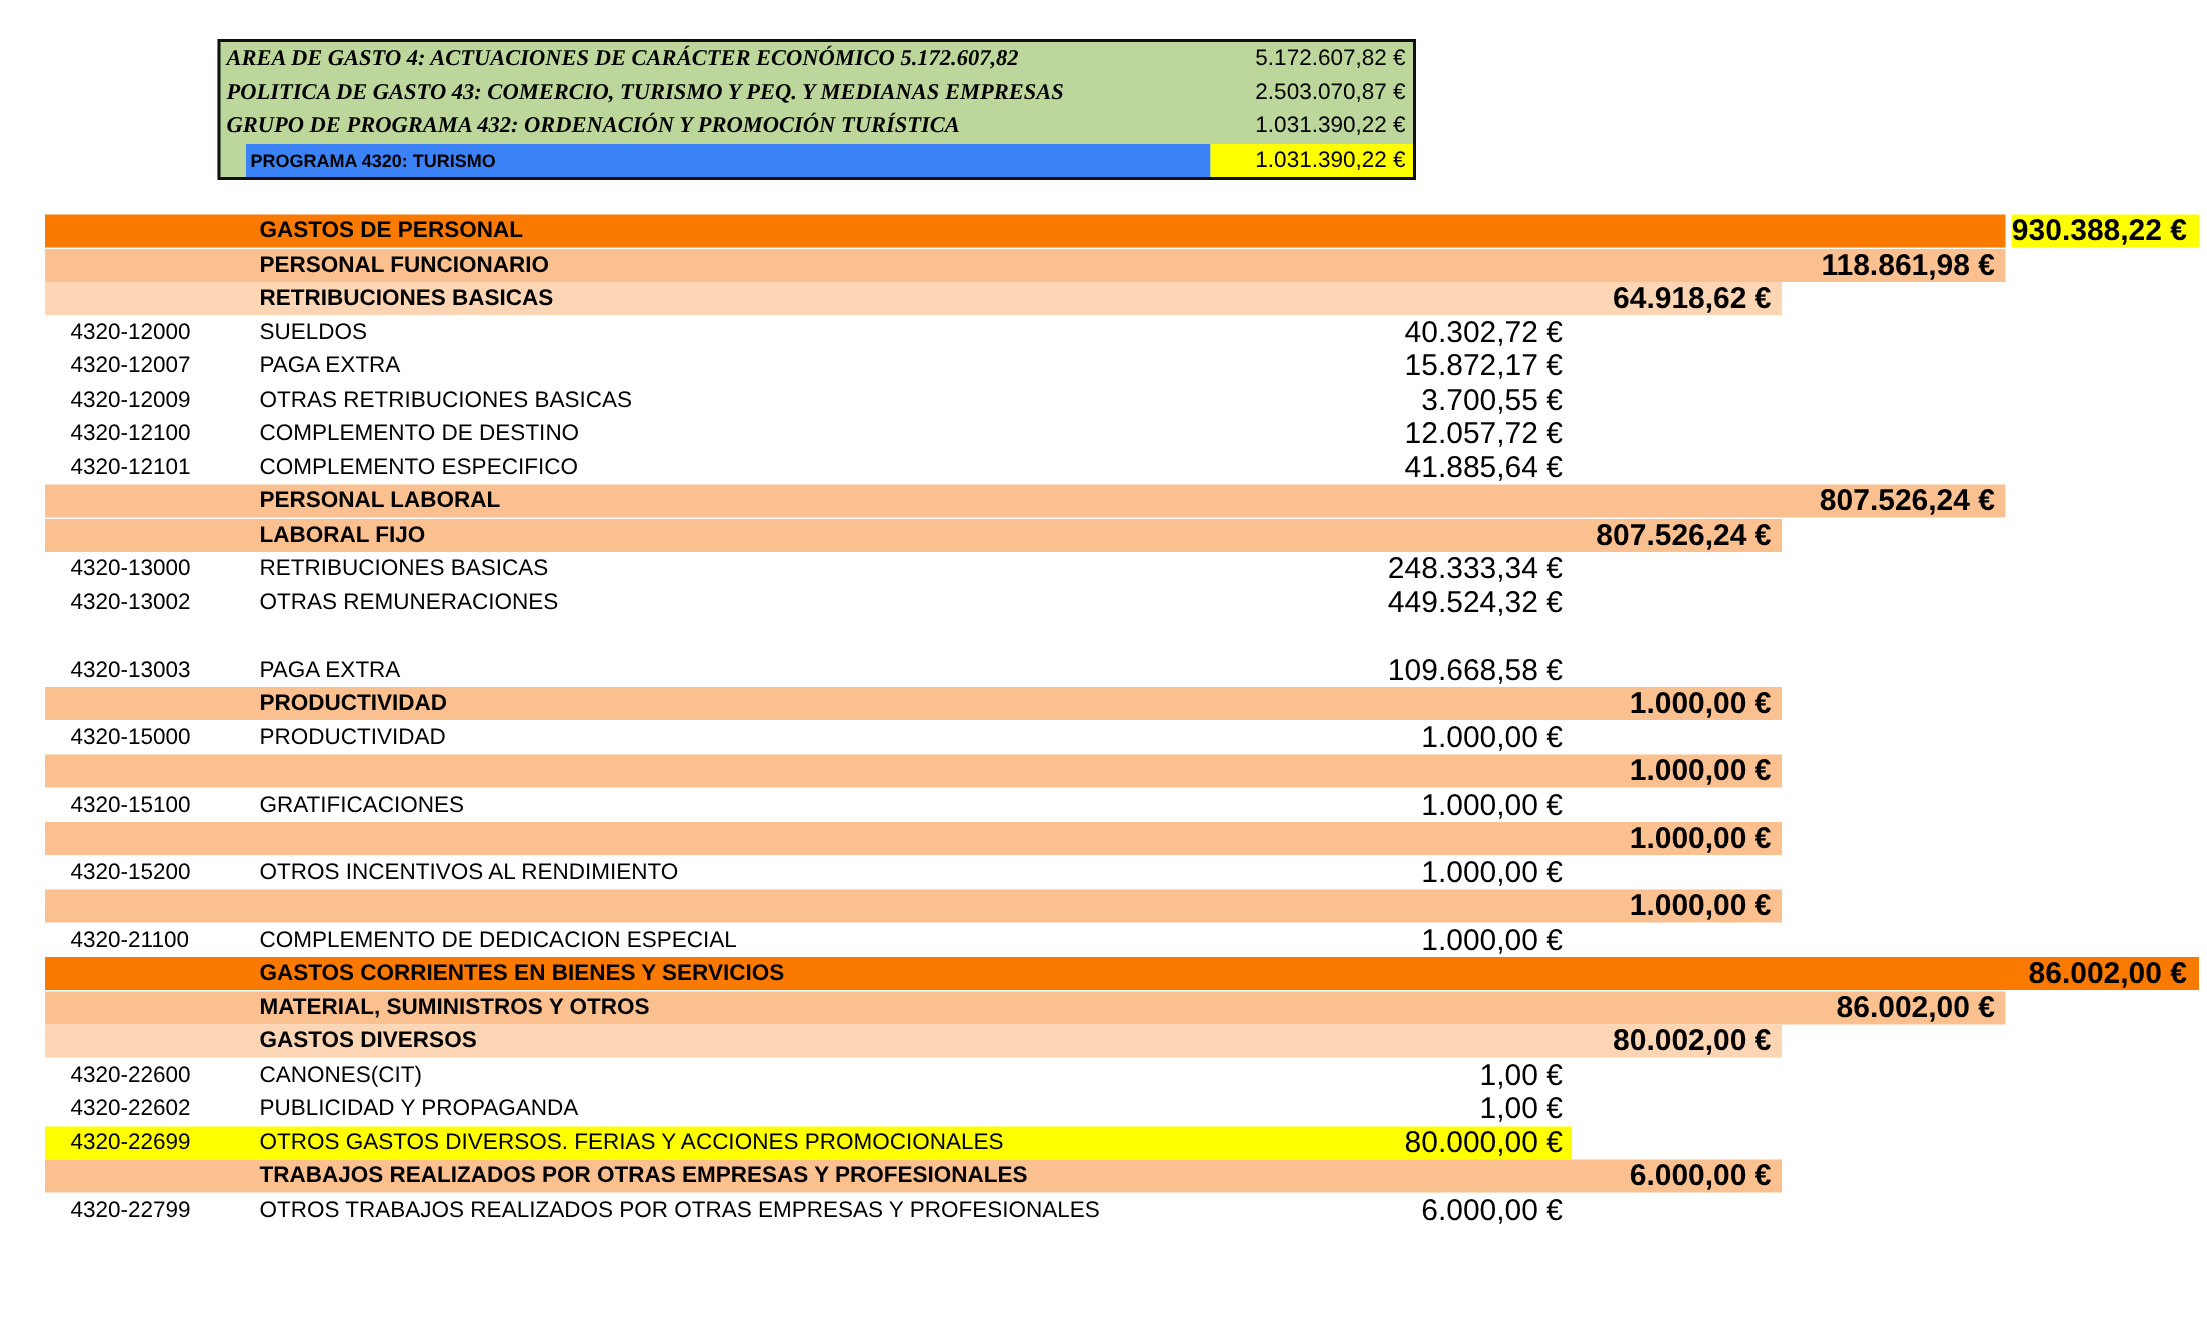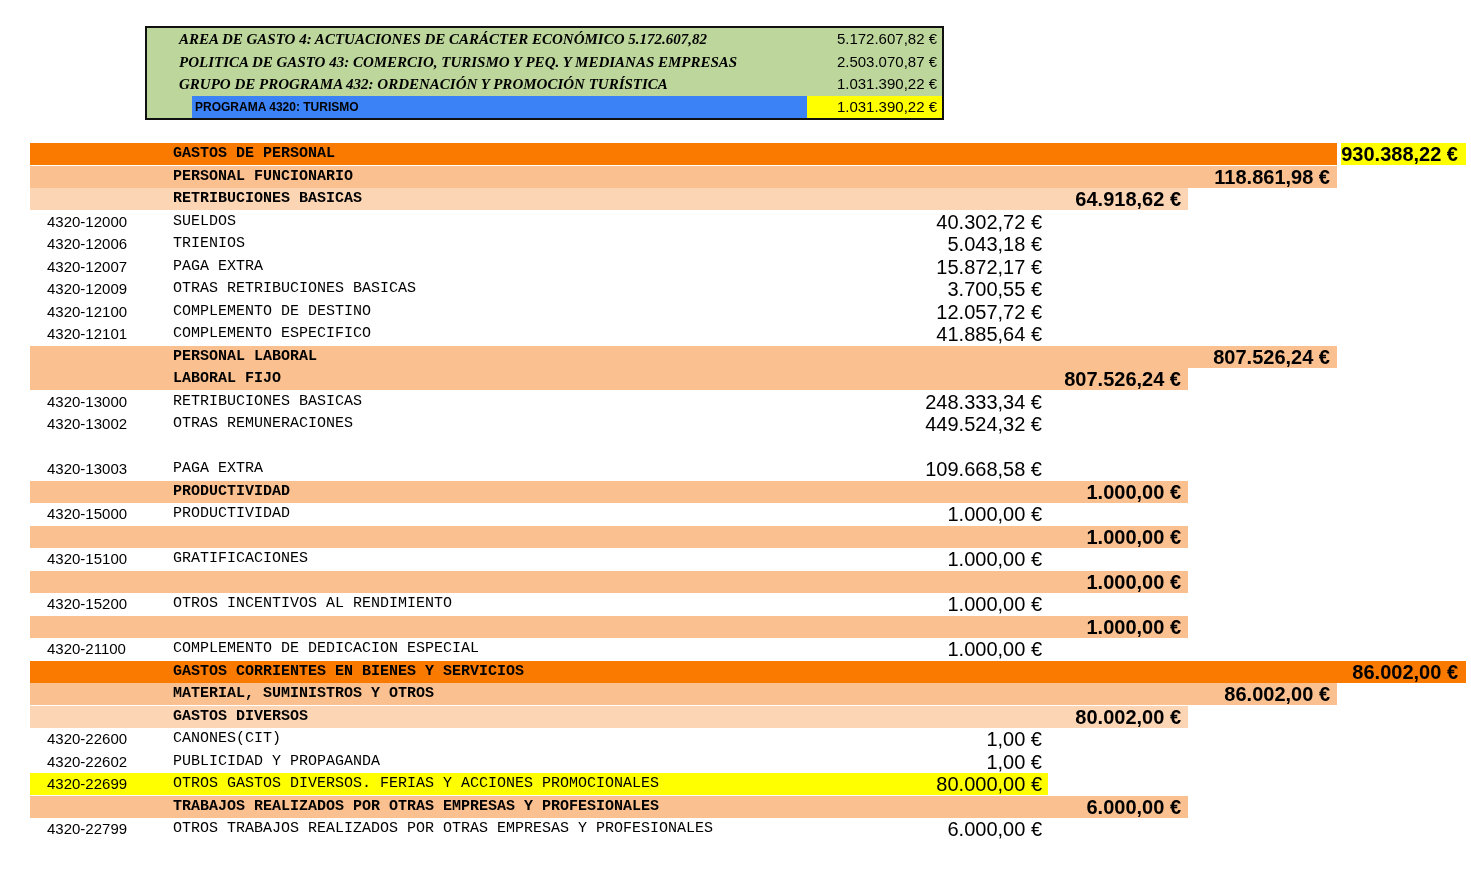--- a/index.html
+++ b/index.html
@@ -13,21 +13,21 @@
   }
 
   
   .title-box {
     position:absolute; left:145px; top:26px;
     width:799px; height:94px;
     border:2px solid #101010;
     box-sizing:border-box;
     background:#BDD69B;
   }
-  .tb-row { display:flex; height:22.5px;padding-left:28px; }
+  .tb-row { display:flex; height:22.5px; }
   .tb-label {
     flex:1;
     font-family:"Liberation Serif", serif;
     font-style:italic; font-weight:bold;
     font-size:15px; line-height:22.5px;
     padding-left:4px; white-space:nowrap; overflow:hidden;
   }
   .tb-value {
     width:130px; text-align:right;
     font-family:"Liberation Sans", sans-serif;
@@ -58,21 +58,21 @@
   .grand-cell {
     position:absolute; left:1341px; width:125px; top:0; height:22px;
     background:#FFFF00;
   }
   .code {
     position:absolute; left:47px; top:0;
     font-size:15px; line-height:22.5px; white-space:nowrap;
   }
   .label {
     position:absolute; left:173px; top:0;
-    font-size:15px; line-height:22.5px; white-space:nowrap;font-family:Liberation Mono, monospace;
+    font-size:15px; line-height:22.5px; white-space:nowrap;
   }
   .value {
     position:absolute; top:0;
     font-size:20px; line-height:22.5px; white-space:nowrap;
   }
   .value.col-detail { right:429px; } 
   .value.col-l3     { right:290px; } 
   .value.col-l2     { right:141px; } 
   .value.col-grand  { right:13px;  } 
   .b { font-weight:bold; }
@@ -115,25 +115,20 @@
       <div class="band bg-peach-light end-l3"></div>
       <span class="label b">RETRIBUCIONES BASICAS</span>
       <span class="value col-l3 b">64.918,62 €</span>
     </div>
     <div class="row">
       <span class="code">4320-12000</span>
       <span class="label">SUELDOS</span>
       <span class="value col-detail">40.302,72 €</span>
     </div>
     <div class="row">
-      <span class="code">4320-12006</span>
-      <span class="label">TRIENIOS</span>
-      <span class="value col-detail">5.043,18 €</span>
-    </div>
-    <div class="row">
       <span class="code">4320-12007</span>
       <span class="label">PAGA EXTRA</span>
       <span class="value col-detail">15.872,17 €</span>
     </div>
     <div class="row">
       <span class="code">4320-12009</span>
       <span class="label">OTRAS RETRIBUCIONES BASICAS</span>
       <span class="value col-detail">3.700,55 €</span>
     </div>
     <div class="row">

